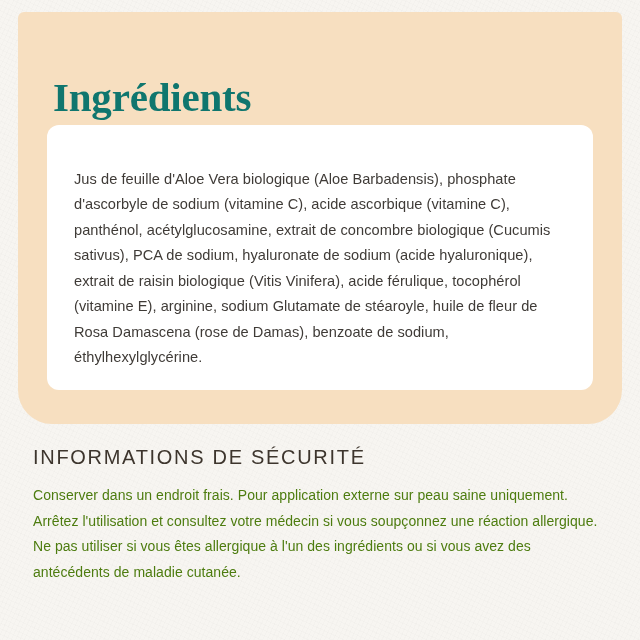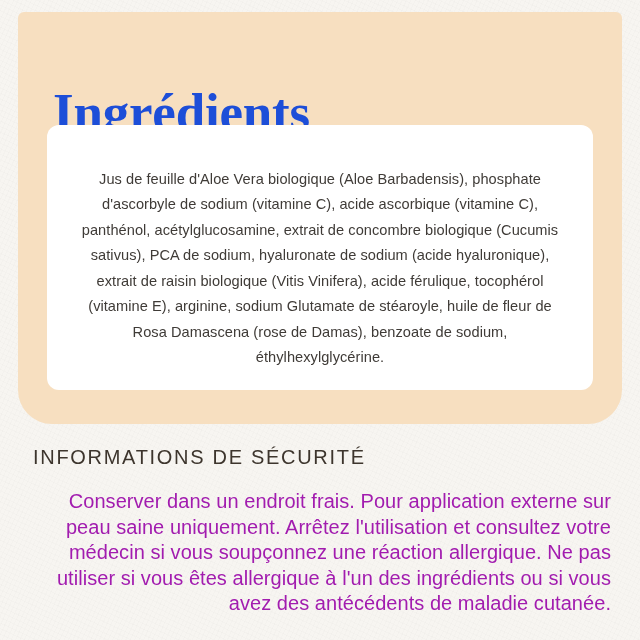--- a/index.html
+++ b/index.html
@@ -38,23 +38,23 @@
     height: 412px;
     background: #f7dfc0;
     border-radius: 6px 6px 34px 34px;
   }
 
   .panel-title {
     position: absolute;
     left: 35px;
     top: 34px;
     font-family: "Liberation Serif", serif;
-    font-size: 53px;
+    font-size: 41px;
     font-weight: 700;
-    color: #1d4ed8;
+    color: #0f766e;
     letter-spacing: -0.2px;
   }
 
   .ingredients-card {
     position: absolute;
     left: 29px;
     top: 113px;
     width: 546px;
     height: 265px;
     background: #ffffff;
@@ -63,46 +63,45 @@
 
   .ingredients-text {
     position: absolute;
     left: 27px;
     top: 27px;
     width: 492px;
     font-size: 14.6px;
     line-height: 25.5px;
     color: #3f3b37;
     letter-spacing: 0.05px;
-    text-align: center;
+    text-align: left;
     white-space: pre-wrap;
   }
 
   .safety-section {
     position: absolute;
     left: 33px;
     top: 446px;
     width: 578px;
   }
 
   .safety-heading {
     font-size: 20px;
     letter-spacing: 1.7px;
     color: #3d352d;
     margin: 0 0 8px 0;
     font-weight: 400;
   }
 
   .safety-body {
-    font-size: 20px;
+    font-size: 14px;
     line-height: 25.5px;
-    color: #a21caf;
+    color: #4d7c0f;
     letter-spacing: 0.05px;
     white-space: pre-wrap;
-    text-align: right;
   }
 </style>
 </head>
 <body>
 
 <div class="page">
 
   <section class="ingredients-panel">
     <h1 class="panel-title">Ingrédients</h1>
 

